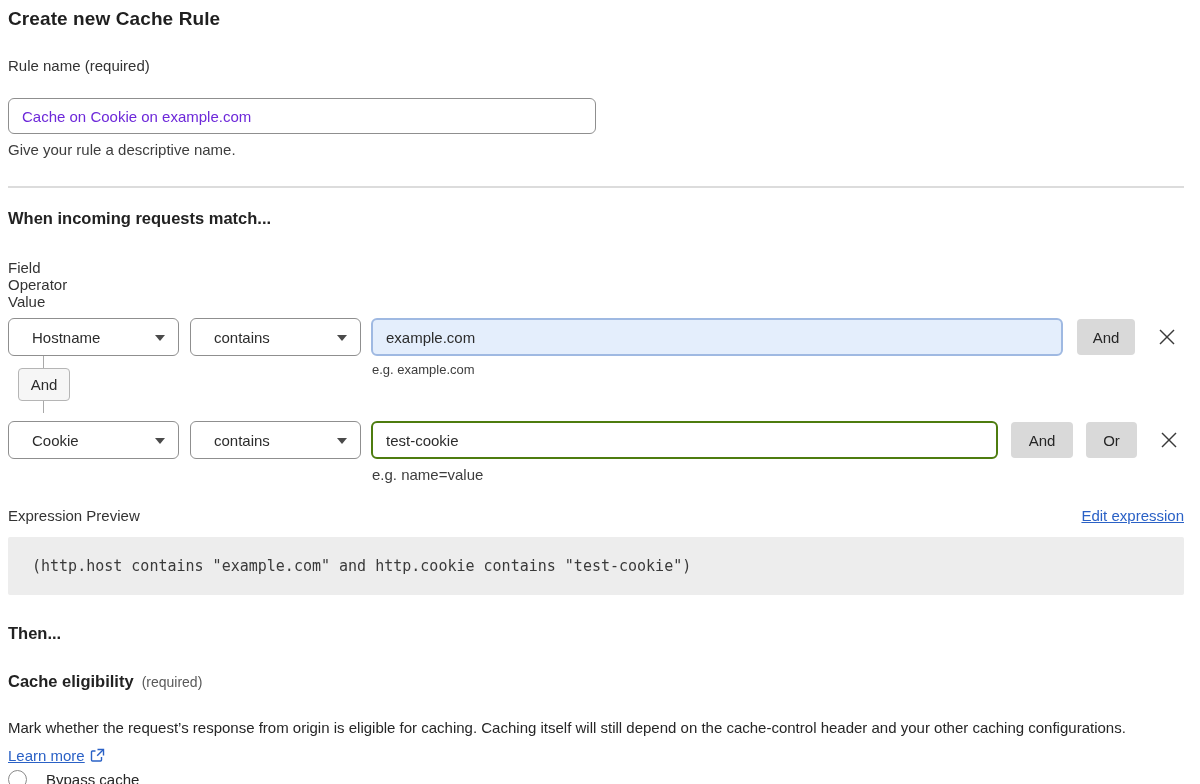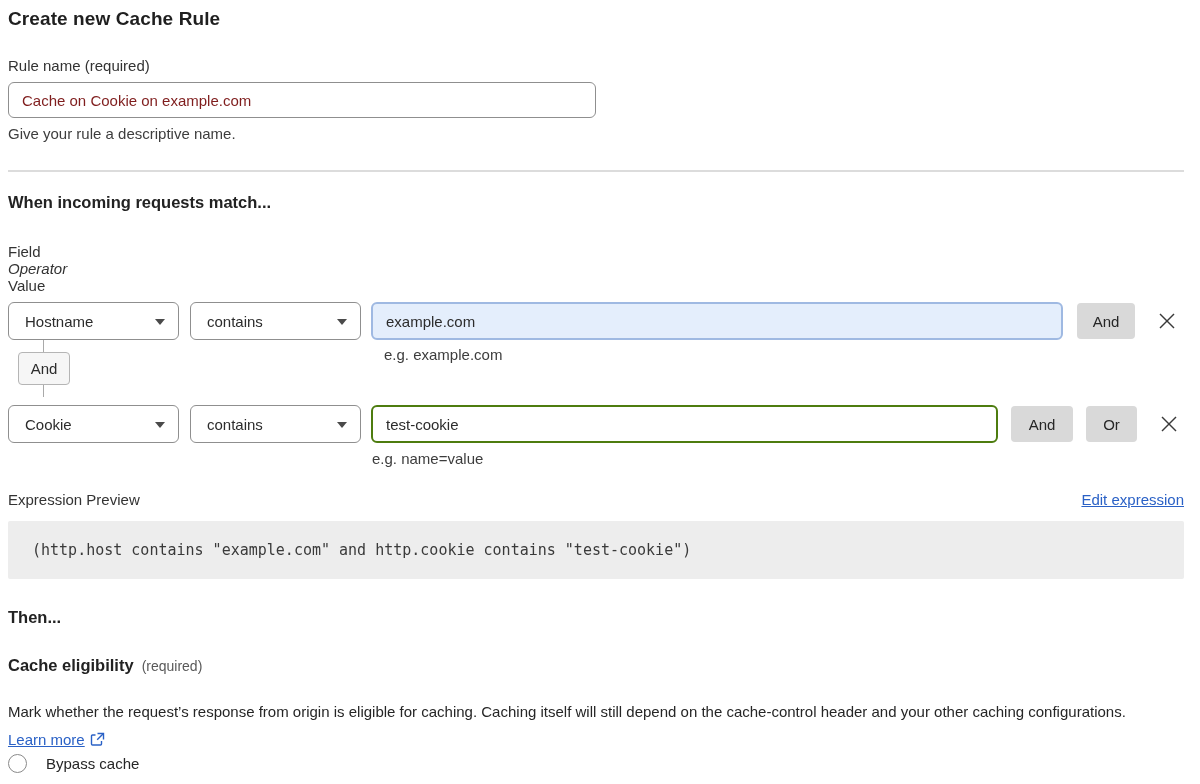--- a/index.html
+++ b/index.html
@@ -12,41 +12,41 @@
   .page { padding: 8px 16px 0 8px; width: 1200px; }
 
   
   .page-title { font-size: 19px; font-weight: 700; color: #1f1f1f; letter-spacing: 0.1px; }
   .field-label { font-size: 15px; color: #333; margin-top: 27px; }
   .help-text { font-size: 15px; color: #3d3d3d; margin-top: 7px; }
   .section-heading { font-size: 16.5px; font-weight: 700; color: #222; }
 
   
   .rule-name-input {
-    display: block; margin-top: 8px; width: 588px; height: 36px;
+    display: block; margin-top: 24px; width: 588px; height: 36px;
     border: 1px solid #8f8f8f; border-radius: 6px;
-    padding: 0 13px; font-size: 15px; color: #7f1d1d;
+    padding: 0 13px; font-size: 15px; color: #6d28d9;
     font-family: "Liberation Sans", sans-serif; background: #fff; outline: none;
   }
 
   .divider { height: 2px; background: #dcdcdc; margin-top: 28px; border: none; }
 
   .match-heading { margin-top: 21px; }
 
   
   .col-labels { display: flex; margin-top: 31px; font-size: 15px; color: #333; flex-direction: column; }
   .col-label-field { width: 182px; }
-  .col-label-operator { width: 181px; font-style: italic; }
+  .col-label-operator { width: 181px; }
   .col-label-value { flex: 1; }
 
   .match-row { display: flex; align-items: flex-start; margin-top: 8px; height: 38px; }
   .select-box {
     position: relative; width: 171px; height: 38px;
     border: 1px solid #8f8f8f; border-radius: 6px; background: #fff;
-    display: flex; align-items: center; padding: 0 30px 0 16px;
+    display: flex; align-items: center; padding: 0 30px 0 23px;
     font-size: 15px; color: #2c2c2c; cursor: pointer;
   }
   .select-field { margin-right: 11px; }
   .select-operator { margin-right: 10px; }
   .caret {
     position: absolute; right: 13px; top: 16px; width: 0; height: 0;
     border-left: 5px solid transparent; border-right: 5px solid transparent;
     border-top: 6px solid #4a4a4a;
   }
   .value-input {
@@ -79,21 +79,21 @@
     position: absolute; left: 35px; width: 1px; background: #a9a9a9;
   }
   .connector-line-top { top: 0; height: 12px; }
   .connector-line-bottom { top: 45px; height: 12px; }
   .connector-chip {
     position: absolute; left: 10px; top: 12px; width: 52px; height: 33px;
     background: #f6f6f6; border: 1px solid #b5b5b5; border-radius: 4px;
     font-size: 15px; color: #2c2c2c; font-family: "Liberation Sans", sans-serif;
     display: flex; align-items: center; justify-content: center; cursor: pointer;
   }
-  .hint-row1 { position: absolute; left: 364px; top: 6px; font-size: 15px; color: #3d3d3d; margin-left: 12px; }
+  .hint-row1 { position: absolute; left: 364px; top: 6px; font-size: 13px; color: #3d3d3d; }
   .hint-row2 { margin: 7px 0 0 364px; font-size: 15px; color: #3d3d3d; }
 
   
   .expr-header { display: flex; justify-content: space-between; align-items: flex-end; margin-top: 24px; }
   .expr-label { font-size: 15px; color: #333; }
   .link { color: #2a61c6; text-decoration: underline; cursor: pointer; font-size: 15px; }
   .expr-code {
     margin-top: 13px; height: 58px; background: #ededed; border-radius: 2px;
     display: flex; align-items: center; padding: 0 24px;
     font-family: "DejaVu Sans Mono", "Liberation Mono", monospace;

